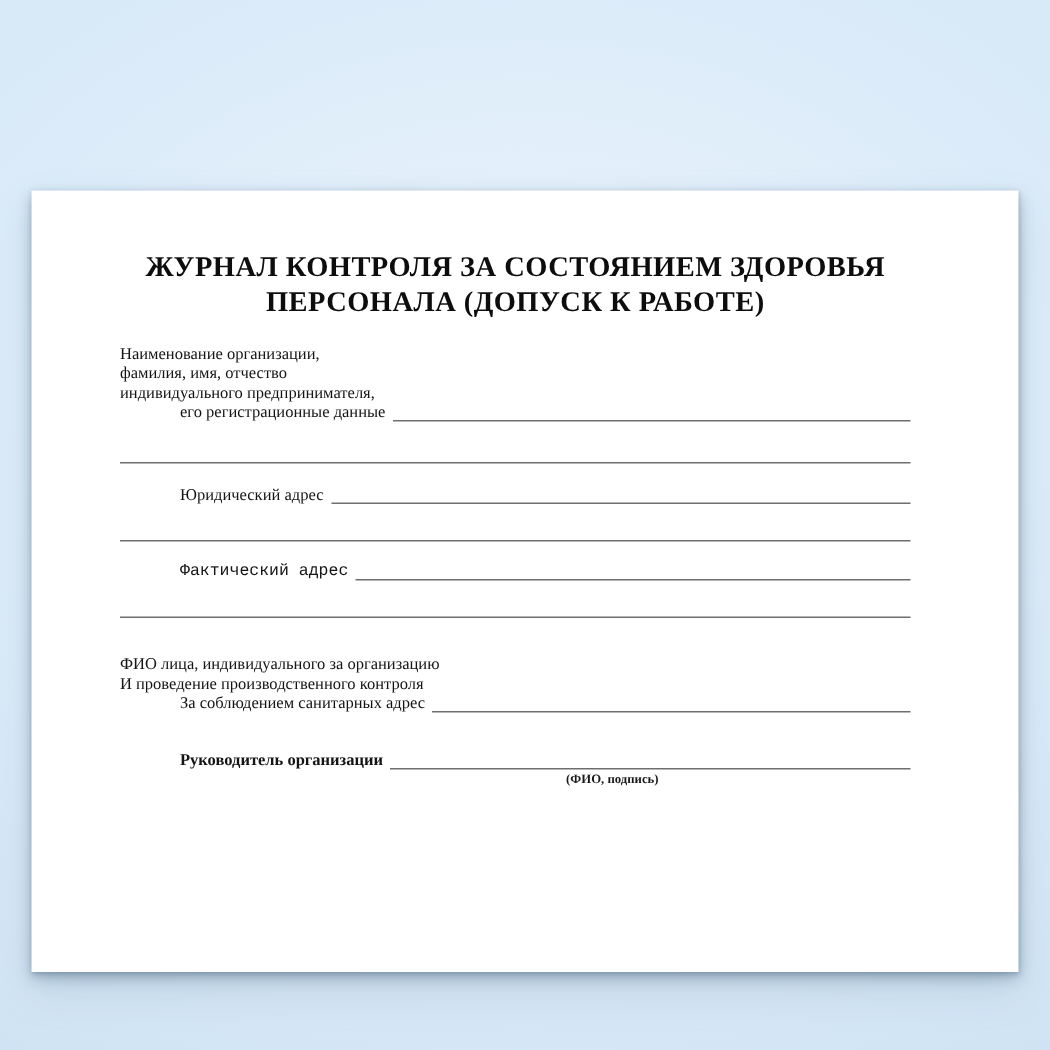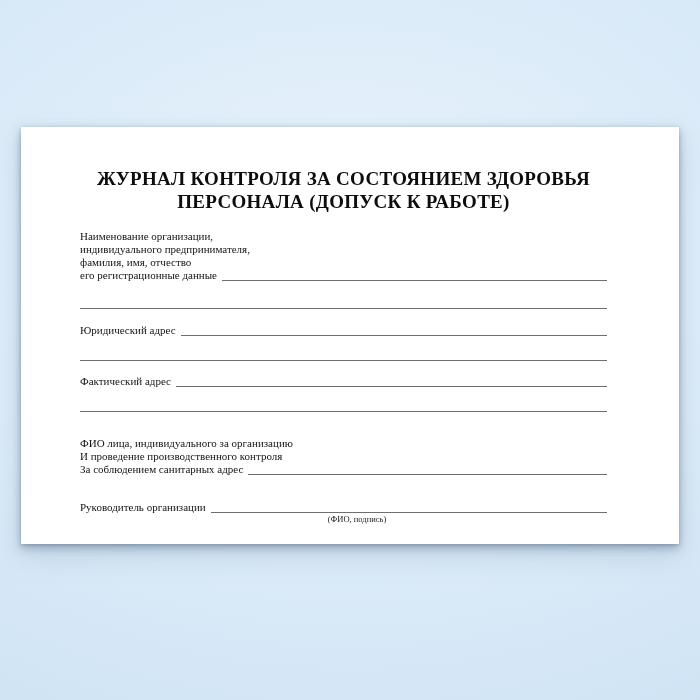--- a/index.html
+++ b/index.html
@@ -11,57 +11,57 @@
   .stage {
     position: relative;
     width: 700px; height: 700px;
     background:
       radial-gradient(130% 95% at 50% 38%,
         #ecf5fd 0%, #ddecf9 38%, #d3e6f6 68%, #c6dbef 100%);
   }
   .sheet {
     position: absolute;
     left: 21px; top: 127px;
-    width: 658px; height: 417px;
+    width: 658px; height: 521px;
     background: #ffffff;
     box-shadow:
       0 4px 9px rgba(92, 114, 138, 0.50),
       0 1px 3px rgba(92, 114, 138, 0.38),
       0 12px 26px rgba(110, 135, 160, 0.22);
     padding: 40px 72px 0 59px;
     color: #141414;
   }
   .title {
     font-size: 19px;
     line-height: 23px;
     font-weight: bold;
     text-align: center;
     letter-spacing: 0.3px;
     color: #0d0d0d;
   }
   .tline, .row { font-size: 11px; line-height: 13px; }
   .row { display: flex; align-items: stretch; }
-  .lbl { white-space: nowrap; }
+  .lbl { white-space: nowrap; margin-left: 40px; }
   .fill {
     flex: 1 1 auto;
     margin-left: 5px;
     border-bottom: 1px solid #6e6e6e;
     margin-bottom: 1px;
     min-width: 0;
   }
   .rule { height: 0; border-top: 1px solid #6e6e6e; }
 
   .org-block   { margin-top: 17px; }
   .rule-1      { margin-top: 26px; }
   .row-legal   { margin-top: 15px; }
   .rule-2      { margin-top: 23px; }
-  .row-actual  { margin-top: 14px; }
+  .row-actual  { margin-top: 14px; font-family: Liberation Mono, monospace; }
   .rule-3      { margin-top: 23px; }
   .resp-block  { margin-top: 25px; }
-  .row-head    { margin-top: 25px; }
+  .row-head    { margin-top: 25px; font-weight: bold; }
   .sigfill     { position: relative; }
   .caption {
     position: absolute;
     top: 13px; left: 117px;
     font-size: 8.5px;
     line-height: 10px;
     color: #1a1a1a;
     white-space: nowrap;
   }
   .mp {
@@ -77,22 +77,22 @@
 <div class="stage">
   <div class="sheet">
 
     <div class="title">
       <div>ЖУРНАЛ КОНТРОЛЯ ЗА СОСТОЯНИЕМ ЗДОРОВЬЯ</div>
       <div>ПЕРСОНАЛА (ДОПУСК К РАБОТЕ)</div>
     </div>
 
     <div class="org-block">
       <div class="tline">Наименование организации,</div>
+      <div class="tline">фамилия, имя, отчество</div>
       <div class="tline">индивидуального предпринимателя,</div>
-      <div class="tline">фамилия, имя, отчество</div>
       <div class="row">
         <span class="lbl">его регистрационные данные</span>
         <span class="fill"></span>
       </div>
     </div>
 
     <div class="rule rule-1"></div>
 
     <div class="row row-legal">
       <span class="lbl">Юридический адрес</span>

